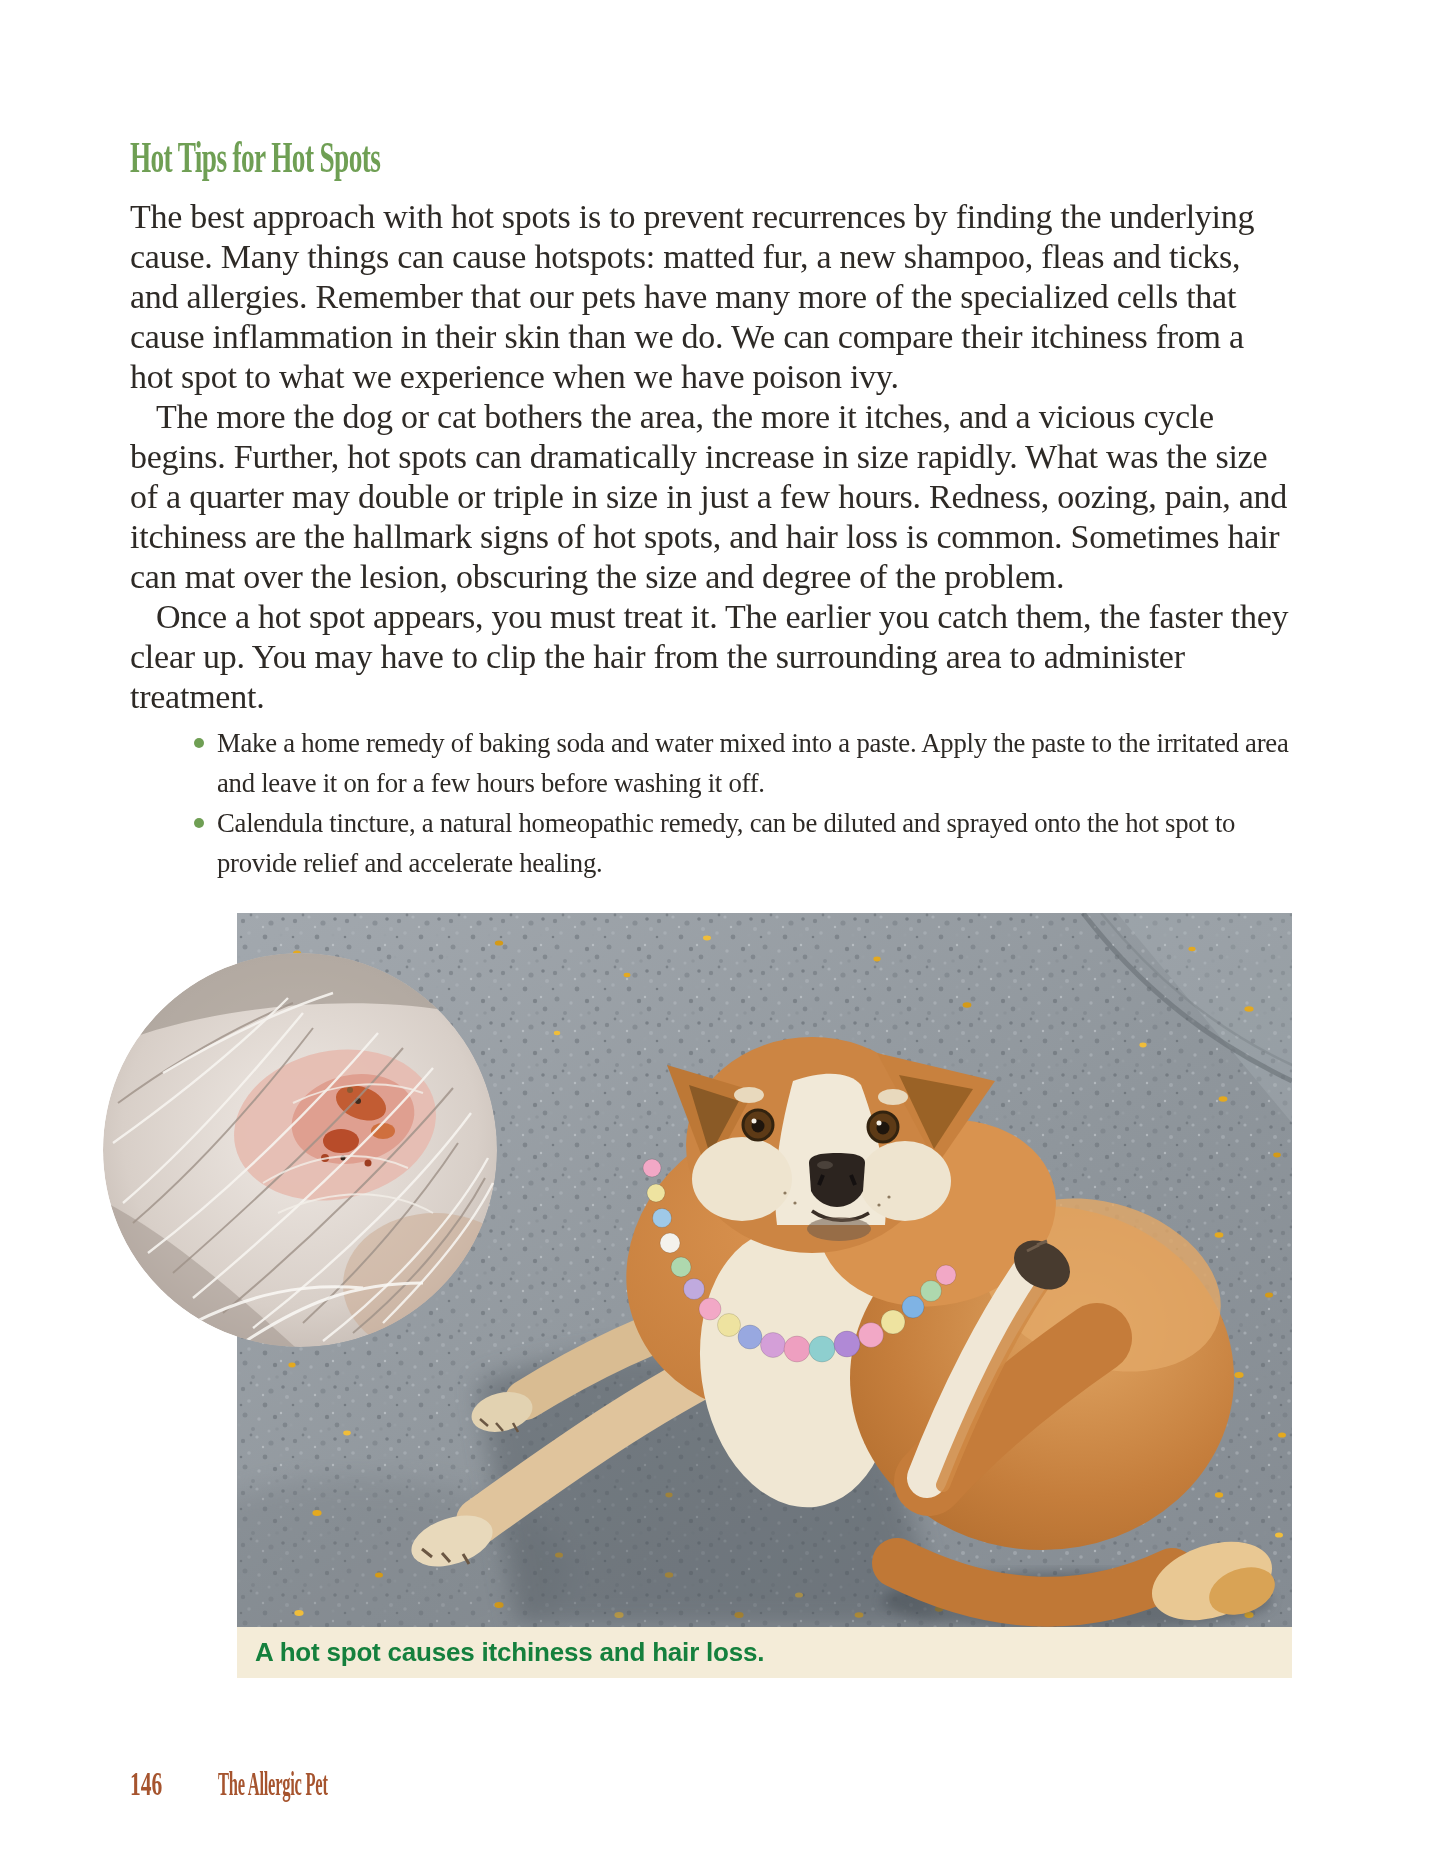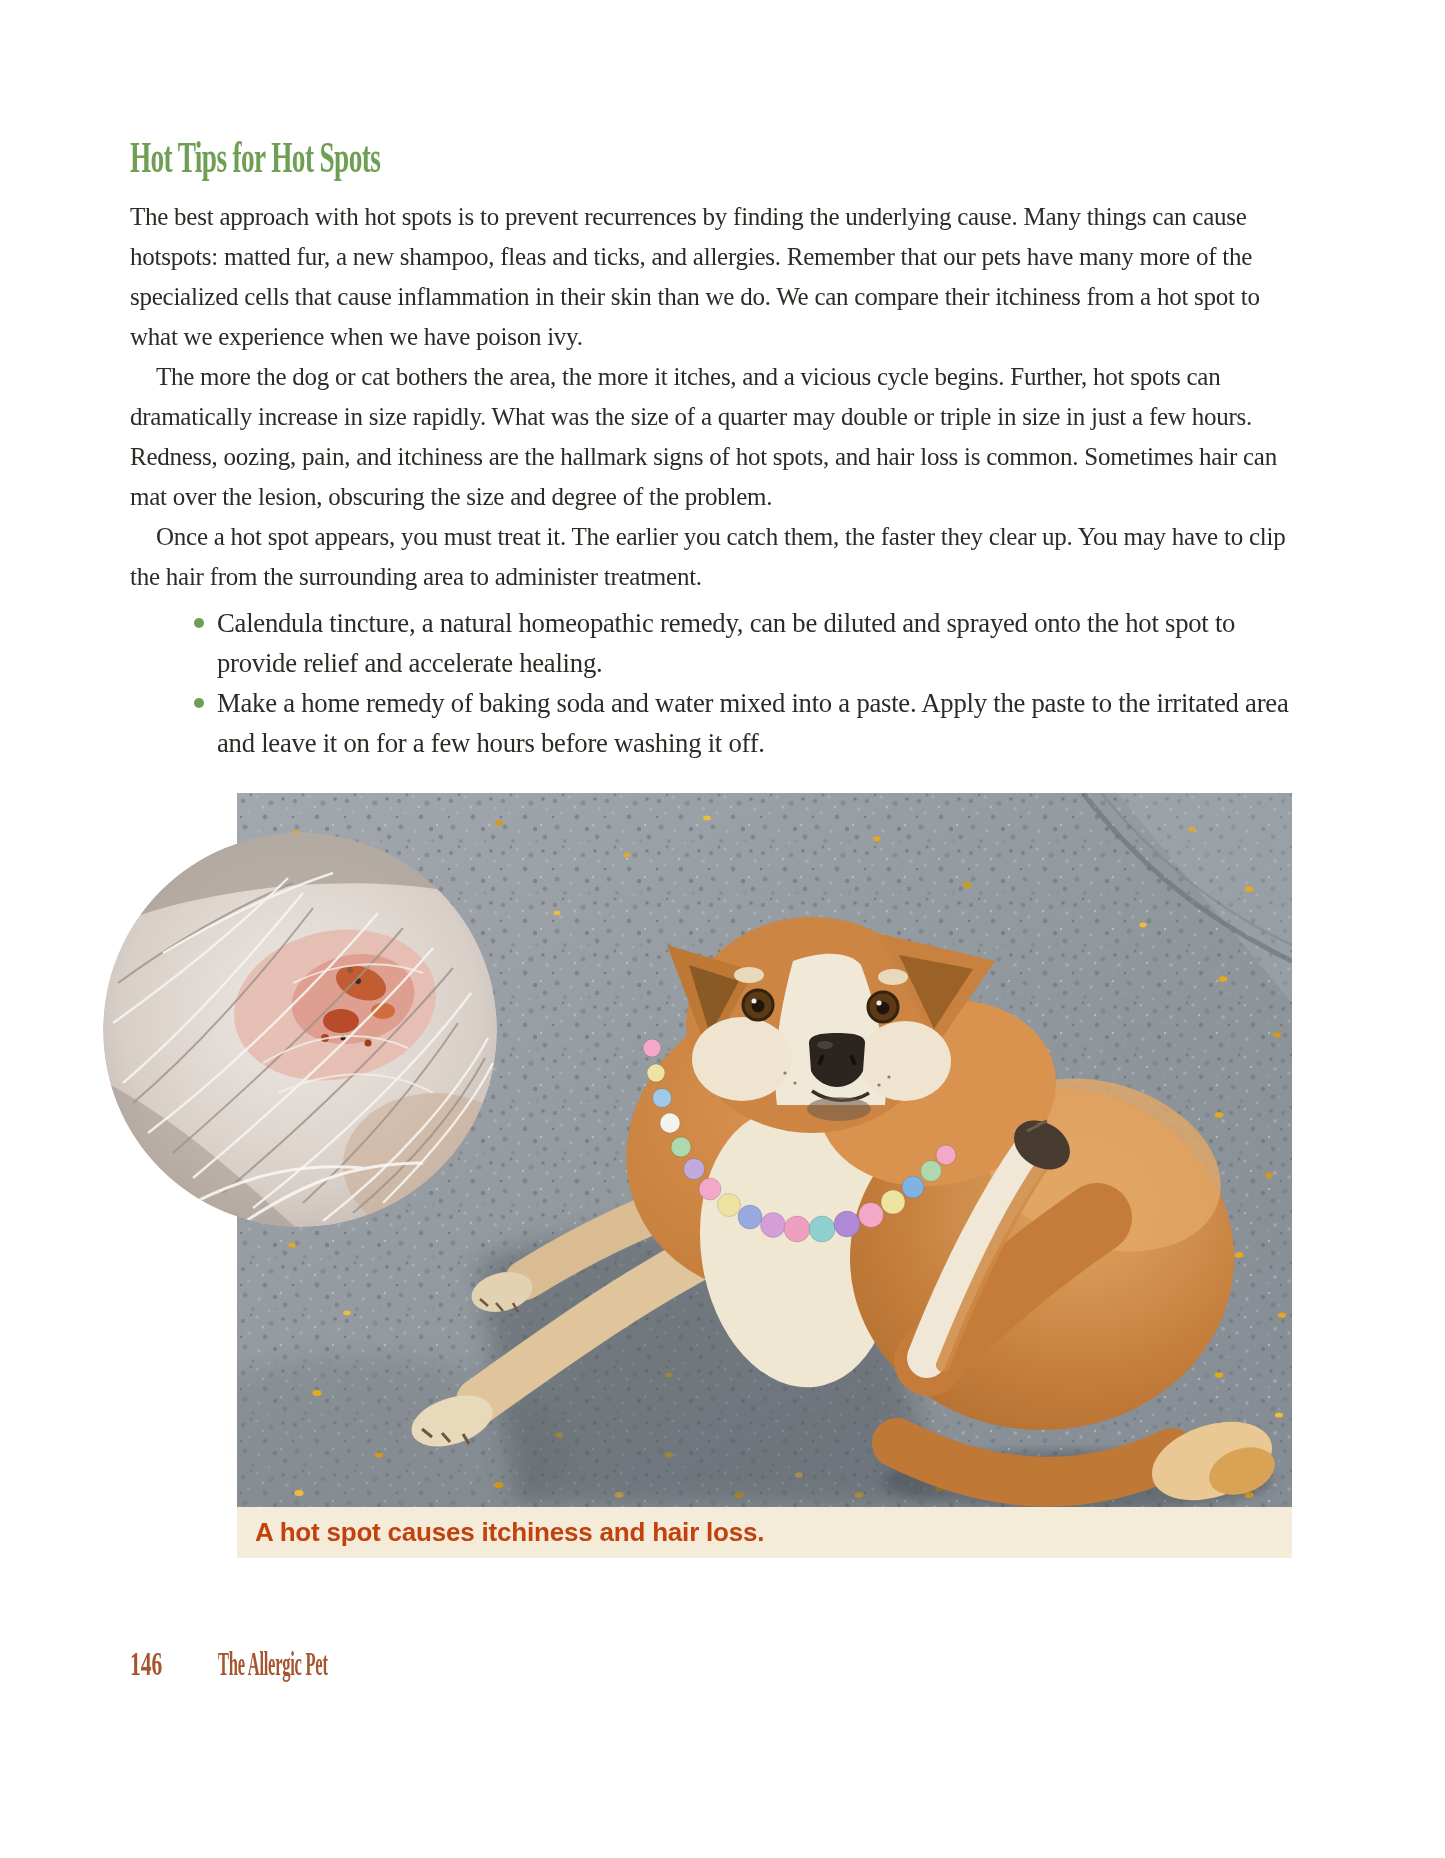--- a/index.html
+++ b/index.html
@@ -20,21 +20,21 @@
     font-weight:bold;
     transform-origin:left center;
     white-space:nowrap;
   }
   h1.sec { margin:128px 0 14px 0; line-height:44px; }
   h1.sec .condensed { font-size:44px; color:#6f9f54; transform:scaleX(0.62); letter-spacing:-1px; }
   h2.sec { margin:26px 0 8px 0; line-height:44px; }
   h2.sec .condensed { font-size:44px; color:#a6542e; transform:scaleX(0.62); letter-spacing:-1px; }
 
   p.body {
-    margin:0; font-size:25px; line-height:40px; letter-spacing:-0.25px;
+    margin:0; font-size:34px; line-height:40px; letter-spacing:-0.25px;
     text-align:left;
   }
   p.body.indent { text-indent:26px; }
 
   ul.bullets { list-style:none; margin:6px 0 0 0; padding:0; }
   ul.bullets li {
     position:relative; padding-left:87px;
     font-size:26.7px; line-height:40px; letter-spacing:-0.25px;
   }
   .bullet-dot {
@@ -51,21 +51,21 @@
     width:394px; height:394px; border-radius:50%;
     overflow:hidden; z-index:5;
   }
   .caption-bar {
     width:1055px; height:51px; background:#f4ecd8;
     display:flex; align-items:center;
     box-sizing:border-box; padding-left:18px;
   }
   .caption-bar .cap-text {
     font-family:"Liberation Sans", sans-serif;
-    font-weight:bold; font-size:26px; color:#c2410c; letter-spacing:-0.2px;
+    font-weight:bold; font-size:26px; color:#15803d; letter-spacing:-0.2px;
   }
 
   .footer {
     margin-top:88px;
     display:flex; align-items:baseline; gap:38px;
   }
   .footer .pagenum { font-size:33px; color:#a6542e; transform:scaleX(0.65); }
   .footer .booktitle { font-size:33px; color:#a6542e; transform:scaleX(0.5); letter-spacing:-0.5px; }
 </style>
 </head>
@@ -74,22 +74,22 @@
 <div class="page">
 
   <h1 class="sec"><span class="condensed">Hot Tips for Hot Spots</span></h1>
 
   <p class="body">The best approach with hot spots is to prevent recurrences by finding the underlying cause. Many things can cause hotspots: matted fur, a new shampoo, fleas and ticks, and allergies. Remember that our pets have many more of the specialized cells that cause inflammation in their skin than we do. We can compare their itchiness from a hot spot to what we experience when we have poison ivy.</p>
   <p class="body indent">The more the dog or cat bothers the area, the more it itches, and a vicious cycle begins. Further, hot spots can dramatically increase in size rapidly. What was the size of a quarter may double or triple in size in just a few hours. Redness, oozing, pain, and itchiness are the hallmark signs of hot spots, and hair loss is common. Sometimes hair can mat over the lesion, obscuring the size and degree of the problem.</p>
   <p class="body indent">Once a hot spot appears, you must treat it. The earlier you catch them, the faster they clear up. You may have to clip the hair from the surrounding area to administer treatment.</p>
 
 
   <ul class="bullets">
+    <li><span class="bullet-dot"></span><span>Make a home remedy of baking soda and water mixed into a paste. Apply the paste to the irritated area and leave it on for a few hours before washing it off.</span></li>
     <li><span class="bullet-dot"></span><span>Calendula tincture, a natural homeopathic remedy, can be diluted and sprayed onto the hot spot to provide relief and accelerate healing.</span></li>
-    <li><span class="bullet-dot"></span><span>Make a home remedy of baking soda and water mixed into a paste. Apply the paste to the irritated area and leave it on for a few hours before washing it off.</span></li>
   </ul>
 
   <figure class="photo-figure">
     <div class="photo-frame">
 
       <svg width="1055" height="714" viewBox="0 0 1055 714">
         <defs>
           <linearGradient id="asph" x1="0" y1="0" x2="1" y2="1">
             <stop offset="0" stop-color="#a2a8ae"></stop>
             <stop offset="0.55" stop-color="#8f969c"></stop>

